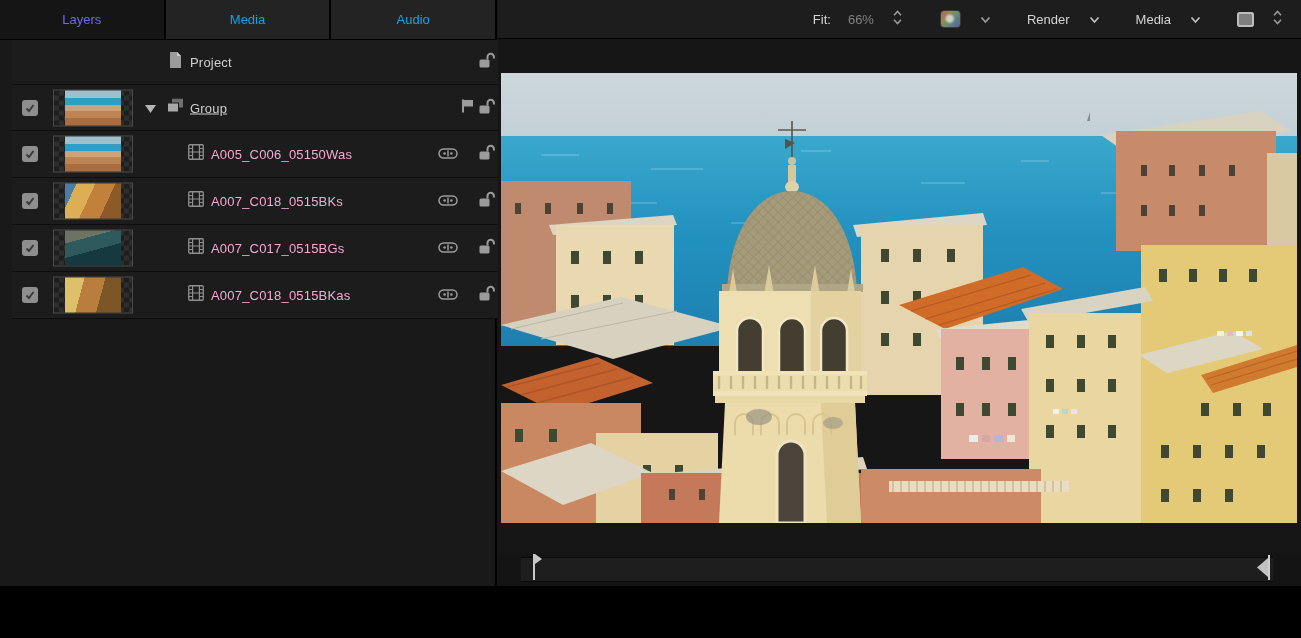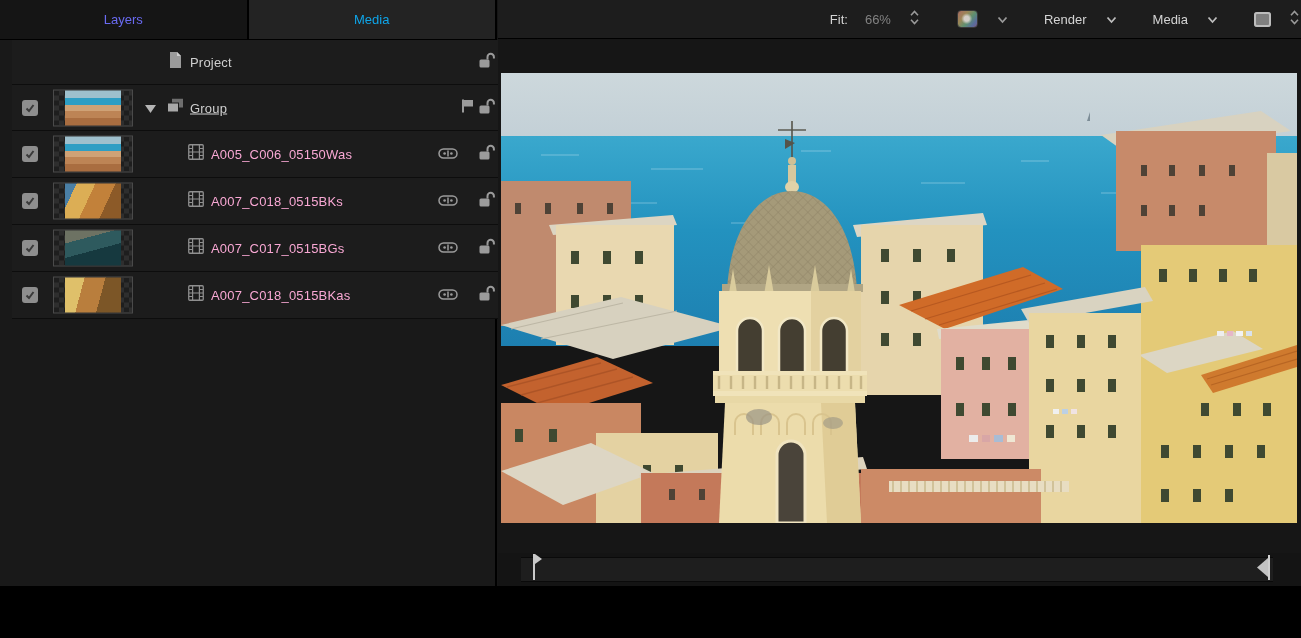--- a/index.html
+++ b/index.html
@@ -29,21 +29,21 @@
   .icon-group{position:absolute;left:155px;top:50%;transform:translateY(-50%);}
   .icon-disclosure{position:absolute;left:133px;top:50%;transform:translateY(-50%);}
   .icon-lock{position:absolute;left:466px;top:50%;transform:translateY(-50%);}
   .icon-link{position:absolute;left:426px;top:50%;transform:translateY(-50%);}
   .icon-flag{position:absolute;left:448px;top:50%;transform:translateY(-50%);}
   .sidebar-bottom{position:absolute;left:0;bottom:0;width:100%;height:34px;background:#1c1c1c;border-top:1px solid #000;}
   .sb-icon{position:absolute;top:50%;transform:translateY(-50%);}
   
   #canvas-area{position:absolute;left:498px;top:0;width:803px;height:638px;}
   .canvas-toolbar{position:absolute;left:0;top:0;width:100%;height:39px;background:#1d1d1d;border-bottom:1px solid #000;box-sizing:border-box;
-     display:flex;align-items:center;justify-content:flex-end;padding-right:2px;gap:12px;}
+     display:flex;align-items:center;justify-content:flex-end;padding-right:19px;gap:12px;}
   .ct-text{font-size:13px;color:#d4d4d4;}
   .ct-dim{color:#828282;margin-left:5px;text-align:right;}
   .ct-gap-s{margin-left:7px;}.ct-gap-m{margin-left:24px;}.ct-gap-l{margin-left:26px;}
   .swatch{width:19px;height:16px;border-radius:4px;border:1px solid #3a3a3a;
      background:radial-gradient(circle at 46% 48%, rgba(215,210,205,.95) 0 2.5px, rgba(215,210,205,0) 5.5px),
                 linear-gradient(130deg,#a86b60 0%,#9b8757 32%,#5e9070 58%,#586d9c 82%,#7b5a88 100%);}
   .gray-square{width:17px;height:15px;background:#7f7f7f;border-radius:3px;box-shadow:inset 0 0 0 2px #bdbdbd;}
   .viewport{position:absolute;left:0;top:39px;width:100%;height:514px;background:#161616;overflow:hidden;}
   .photo{position:absolute;left:3px;top:34px;display:block;}
   .timeline{position:absolute;left:0;top:553px;width:100%;height:48px;background:#141414;}
@@ -57,20 +57,21 @@
 </style>
 </head>
 <body>
 
 <div id="app">
 
   <aside id="sidebar">
     <div class="tabs">
       <div class="tab active">Layers</div>
       <div class="tab">Media</div>
+      <div class="tab">Audio</div>
     </div>
 
     <div class="rows">
 
       <div class="row" style="height:44px;">
         <span class="icon-page">
           <svg width="14" height="16" viewBox="0 0 14 16">
               <path d="M2 0h7l4 4v12H2z" fill="#9b9b9b"></path>
               <path d="M9 0l4 4H9z" fill="#cfcfcf"></path>
             </svg>

